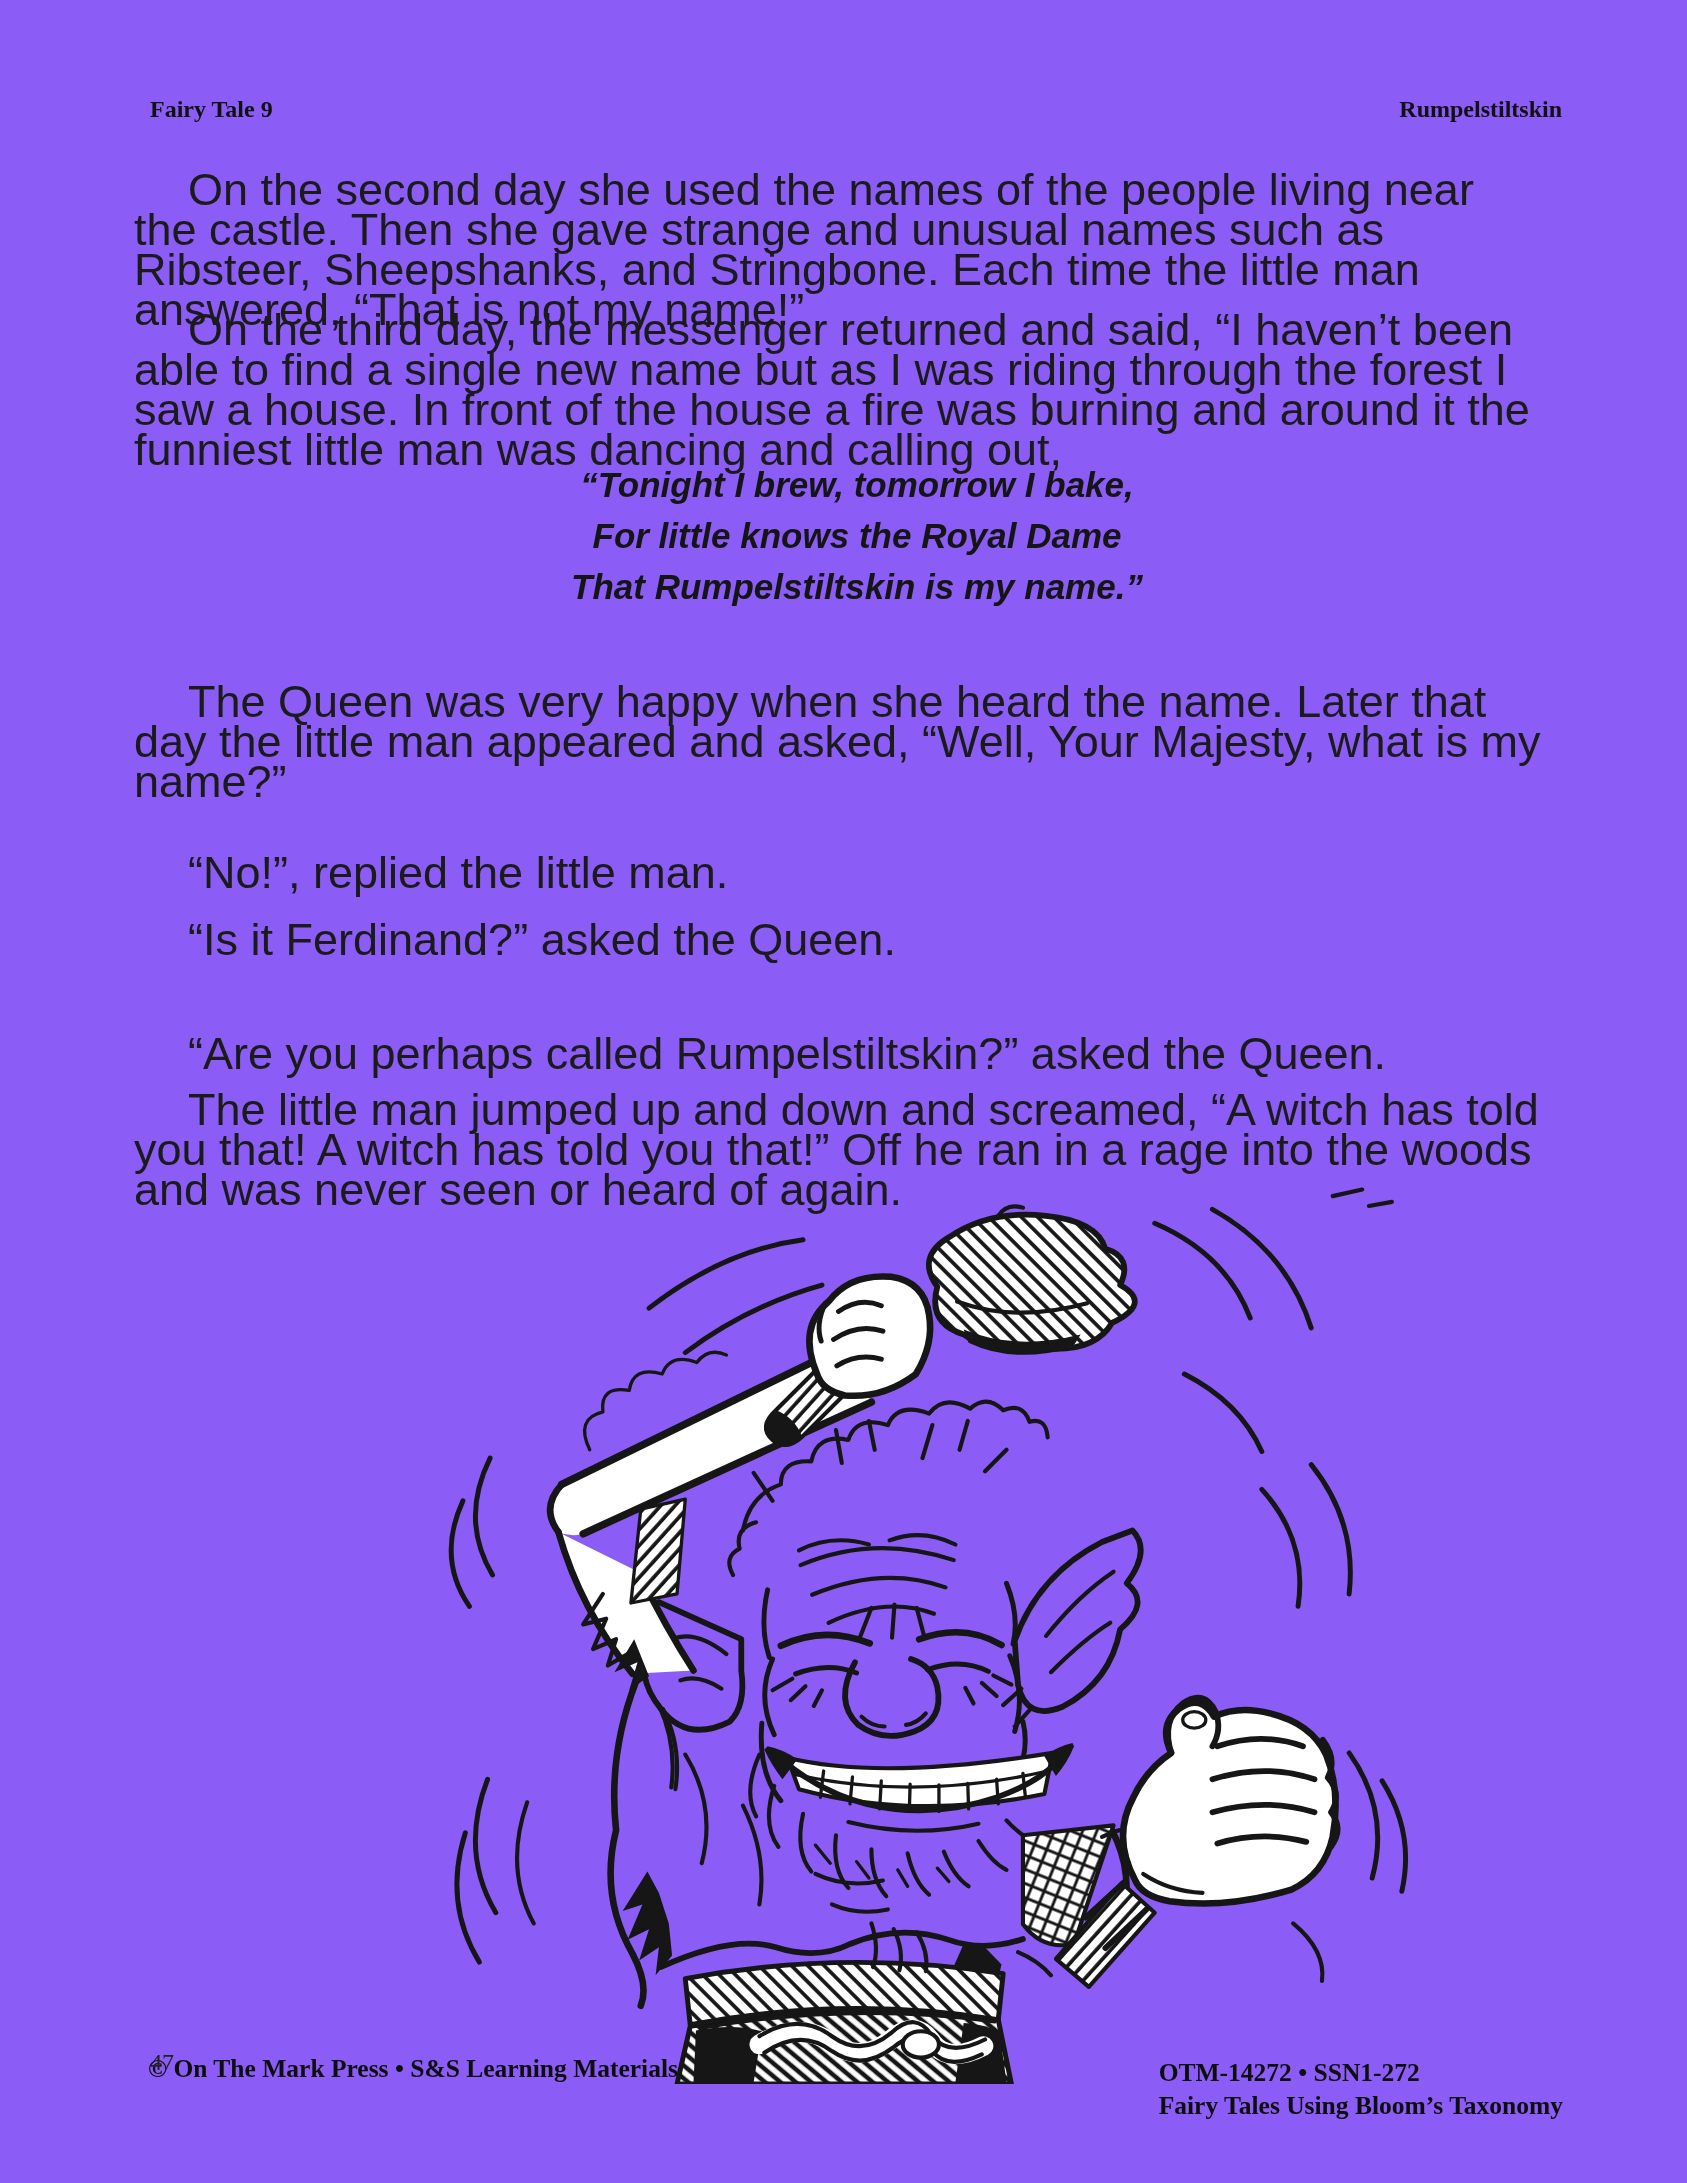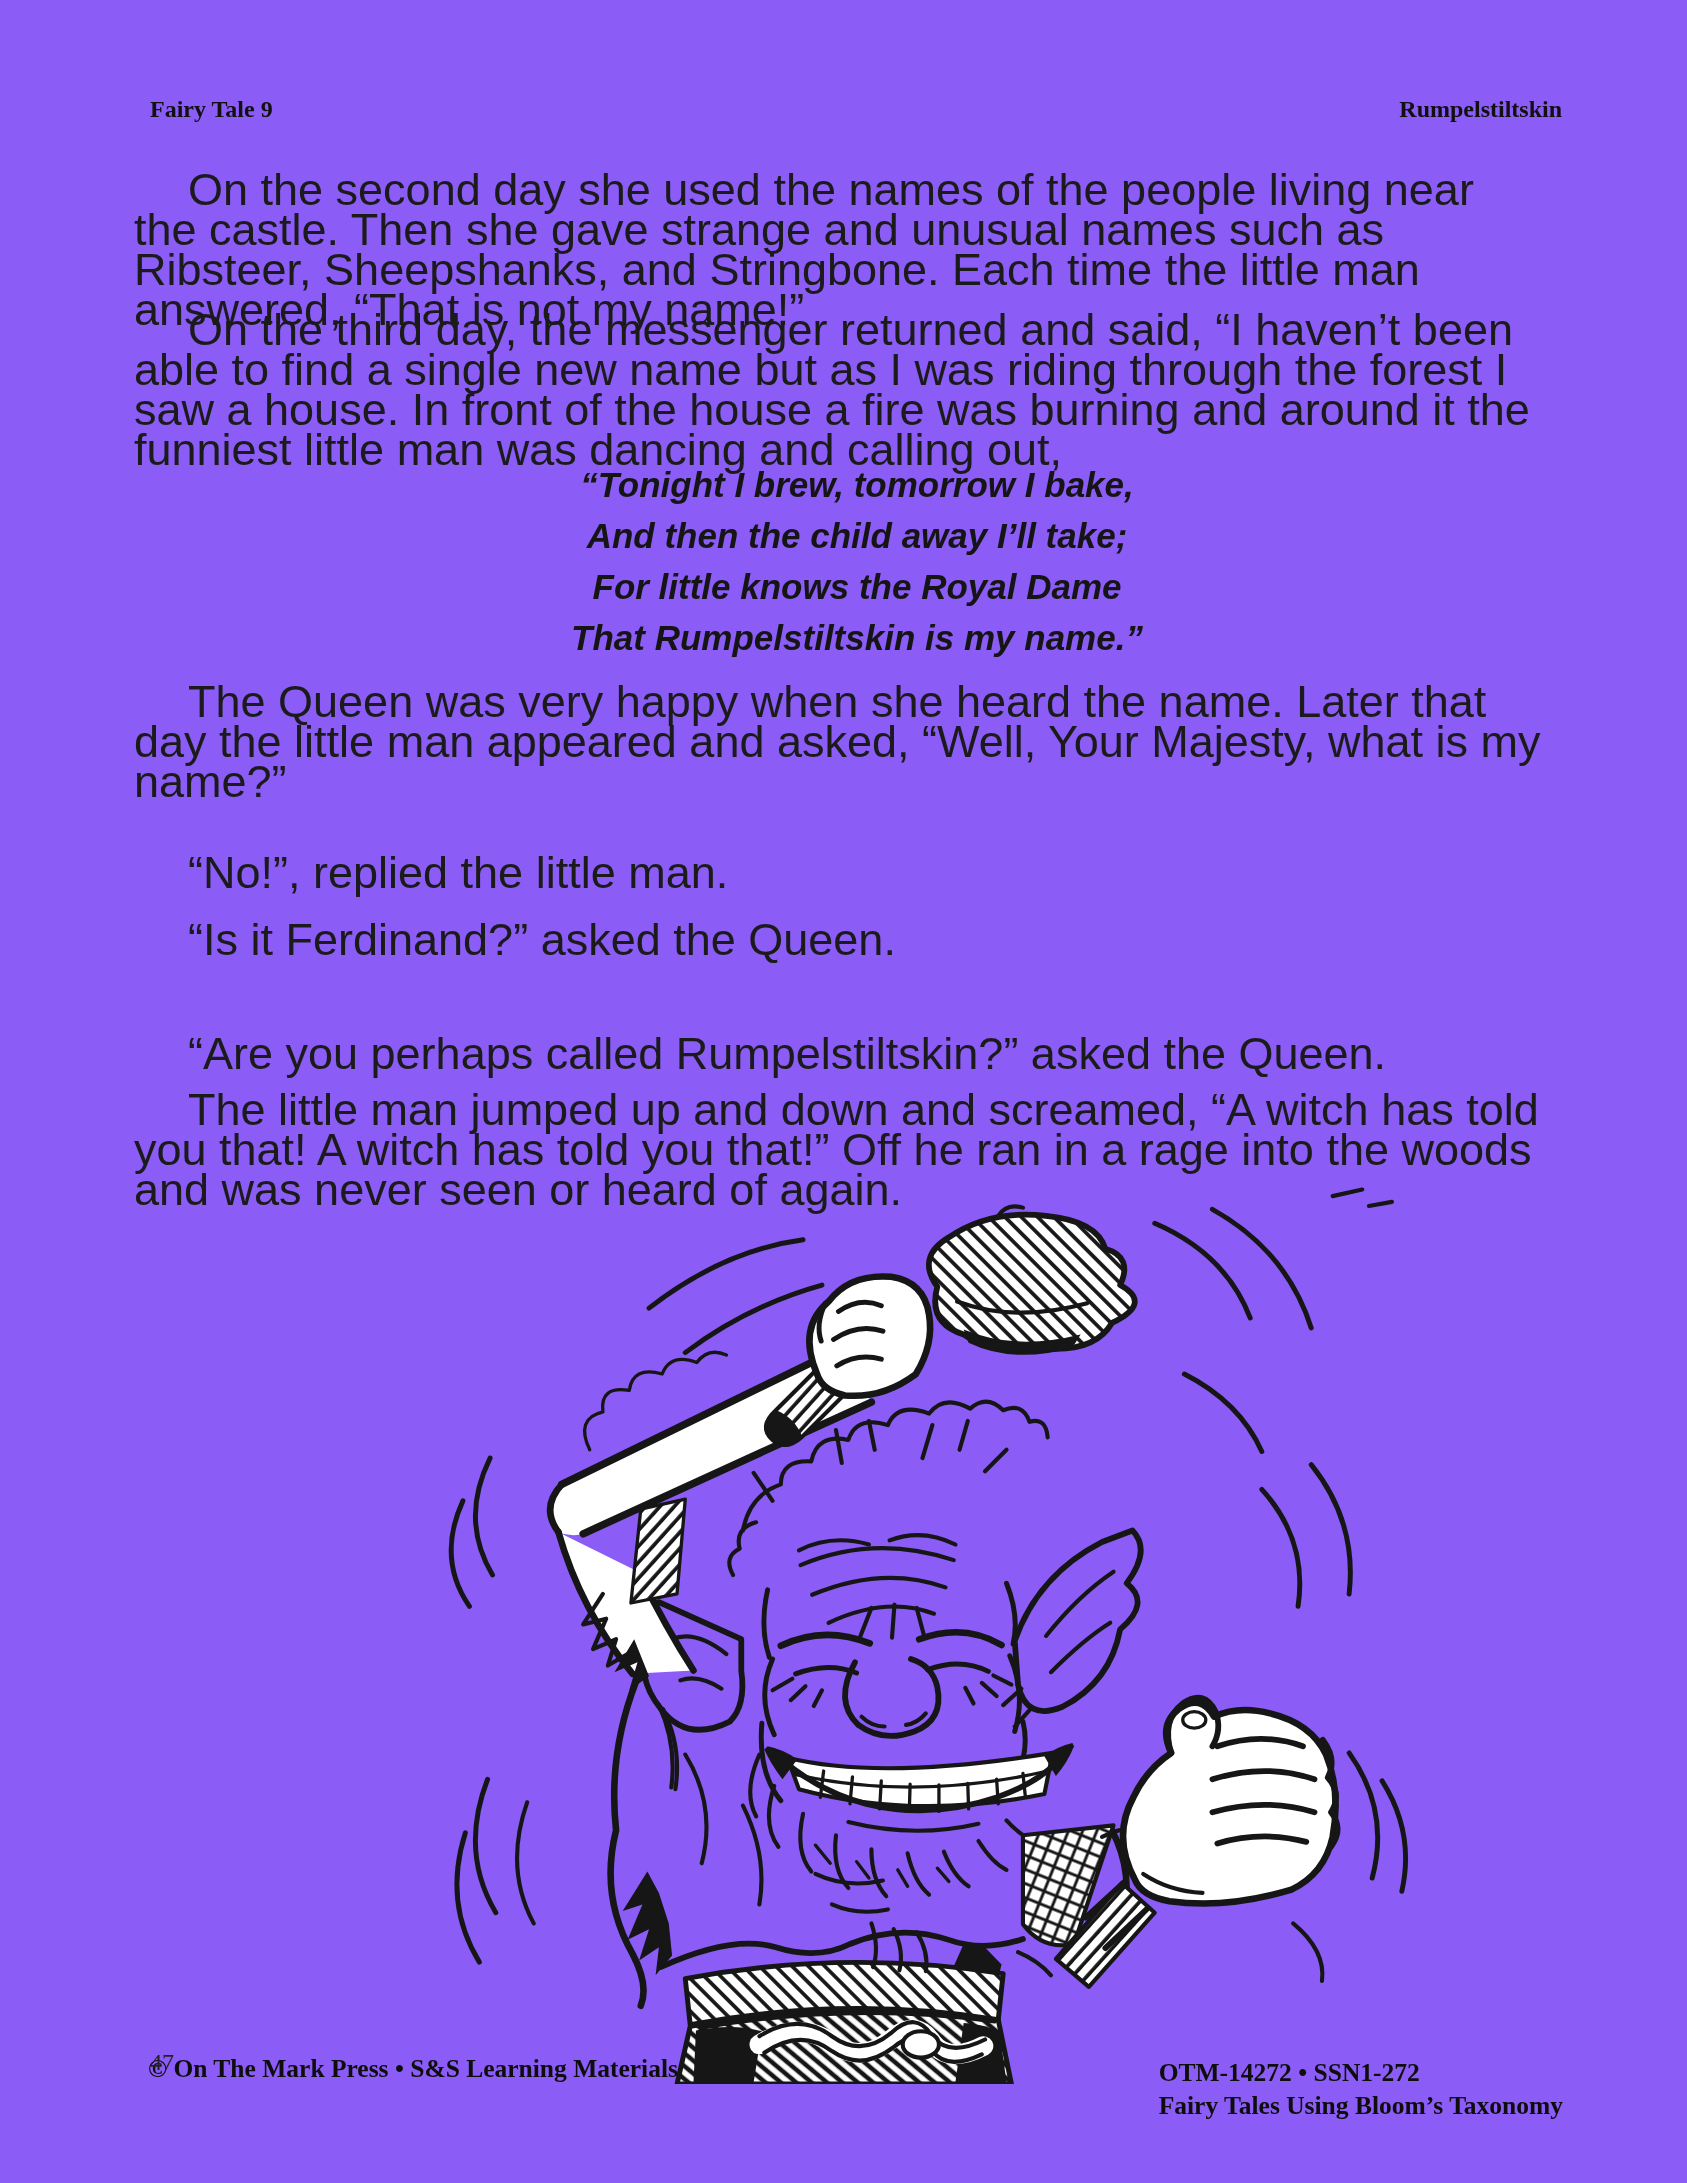--- a/index.html
+++ b/index.html
@@ -47,21 +47,20 @@
 <div class="page">
 
   <div class="hdr hdr-left">Fairy Tale 9</div>
   <div class="hdr hdr-right">Rumpelstiltskin</div>
 
   <div class="para" style="top:170px">On the second day she used the names of the people living near the castle. Then she gave strange and unusual names such as Ribsteer, Sheepshanks, and Stringbone. Each time the little man answered, “That is not my name!”</div>
   <div class="para" style="top:310px">On the third day, the messenger returned and said, “I haven’t been able to find a single new name but as I was riding through the forest I saw a house. In front of the house a fire was burning and around it the funniest little man was dancing and calling out,</div>
 
   <div class="poem">
     <div>“Tonight I brew, tomorrow I bake,</div>
-    <div>And then the child away I’ll take;</div>
     <div>For little knows the Royal Dame</div>
     <div>That Rumpelstiltskin is my name.”</div>
   </div>
 
   <div class="para" style="top:682px">The Queen was very happy when she heard the name. Later that day the little man appeared and asked, “Well, Your Majesty, what is my name?”</div>
   <div class="para" style="top:853px">“No!”, replied the little man.</div>
   <div class="para" style="top:920px">“Is it Ferdinand?” asked the Queen.</div>
   <div class="para" style="top:1034px">“Are you perhaps called Rumpelstiltskin?” asked the Queen.</div>
   <div class="para" style="top:1090px">The little man jumped up and down and screamed, “A witch has told you that! A witch has told you that!” Off he ran in a rage into the woods and was never seen or heard of again.</div>
 

